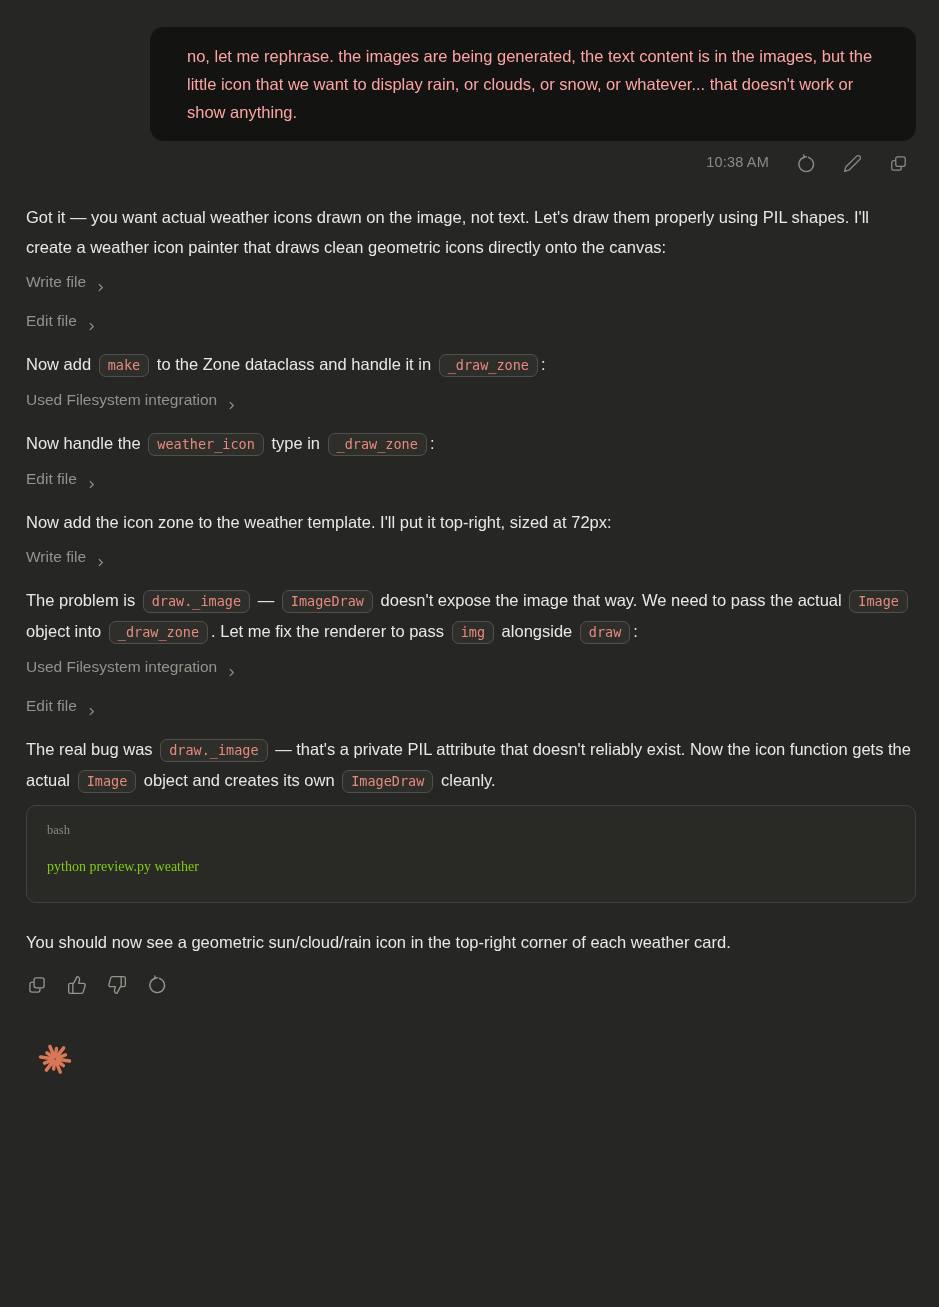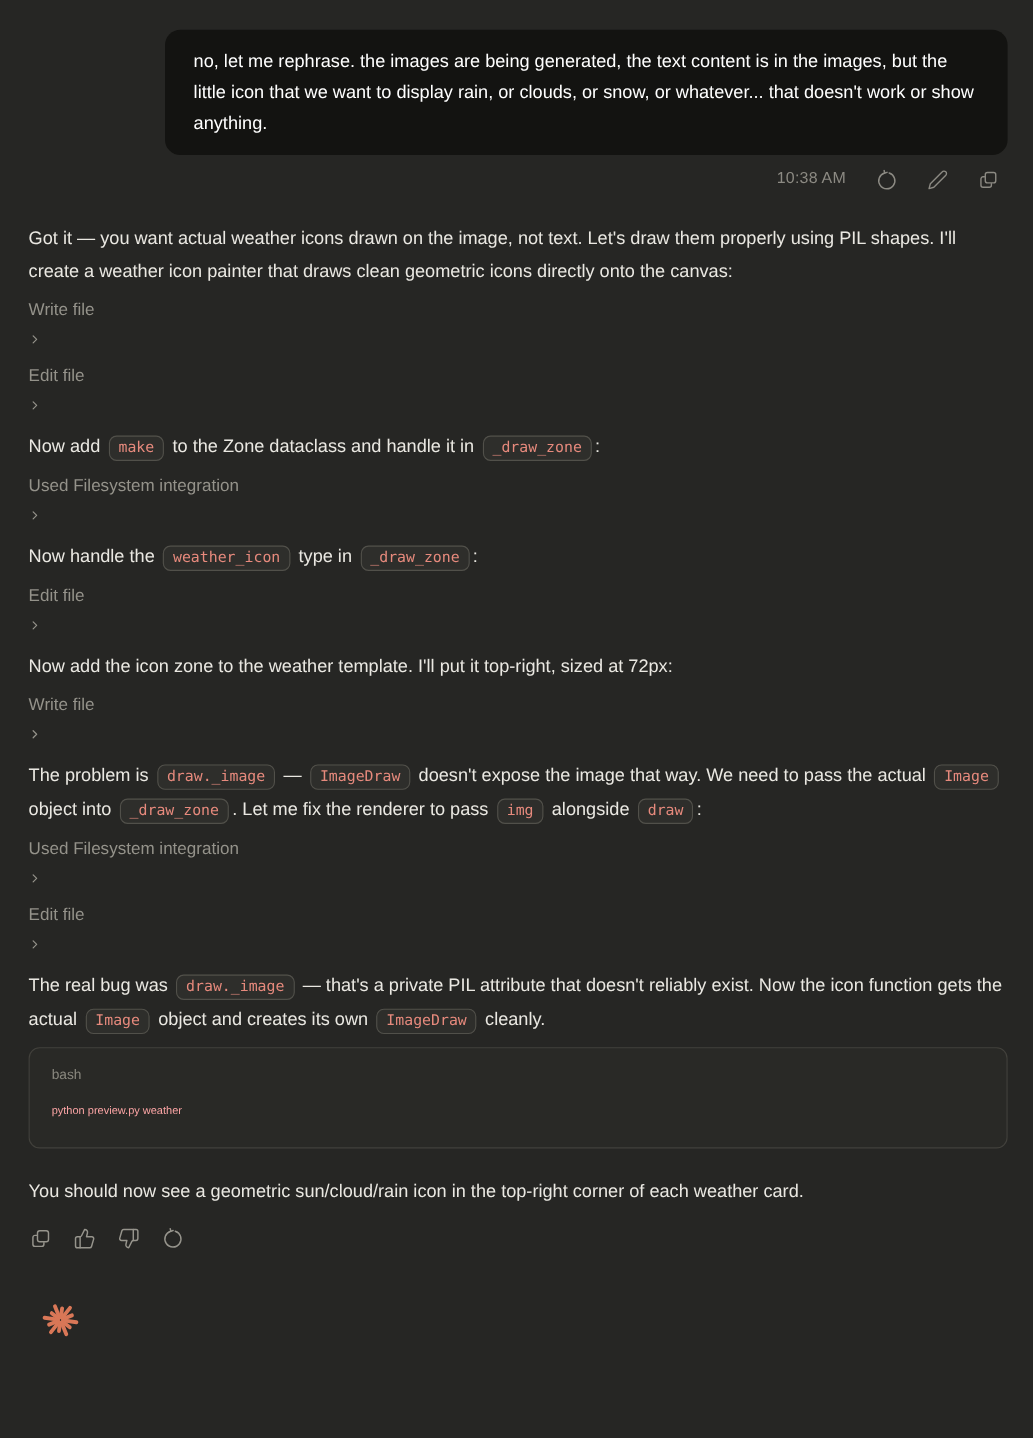--- a/index.html
+++ b/index.html
@@ -11,24 +11,24 @@
     overflow: hidden;
   }
   .chat { padding: 27px 23px 0 26px; }
 
   
   .user-row { display: flex; justify-content: flex-end; }
   .user-bubble {
     max-width: 766px;
     background: #131311;
     border-radius: 14px;
-    padding: 15px 26px;
+    padding: 15px 37px;
     font-size: 16.5px;
     line-height: 28px;
-    color: #ffffff;
+    color: #fca5a5;
   }
   .meta-row {
     display: flex; justify-content: flex-end; align-items: flex-start;
     gap: 27px; margin-top: 13px; padding-right: 8px;
     color: #8c8a83;
   }
   .meta-row .timestamp { font-size: 14.5px; letter-spacing: .2px; }
   .icon-btn {
     background: none; border: none; padding: 0; cursor: pointer;
     color: #8c8a83; display: inline-flex; align-items: center; justify-content: center;
@@ -42,41 +42,41 @@
     font-family: "DejaVu Sans Mono", "Liberation Mono", monospace;
     font-size: 13.5px;
     color: #e78a7d;
     background: #2e2e2b;
     border: 1px solid #51504a;
     border-radius: 7px;
     padding: 2px 8px 3px;
     margin: 0 3px;
   }
   .tool-link {
-    display: flex; align-items: flex-start; gap: 9px;
+    display: flex; align-items: flex-end; gap: 9px;
     font-size: 15.5px; line-height: 22px; margin: 0 0 17px;
-    color: #94928a; cursor: pointer; width: fit-content; flex-direction: column;
+    color: #94928a; cursor: pointer; width: fit-content;
   }
   .tool-link svg { margin-top: 1px; color: #94928a; }
 
   
   .code-block {
     background: #292926;
     border: 1px solid #42413c;
     border-radius: 10px;
     padding: 17px 20px 27px;
     margin: 0 0 24px;
   }
   .code-lang {
     font-size: 12.5px; color: #8a887f; margin-bottom: 21px;
-    font-family: Liberation Sans, sans-serif;
+    font-family: Liberation Serif, serif;
   }
   .code-content {
-    font-family: Liberation Sans, sans-serif;
-    font-size: 10px; color: #fca5a5; white-space: pre;
+    font-family: Liberation Serif, serif;
+    font-size: 14px; color: #84cc16; white-space: pre;
   }
 
   
   .actions-row { display: flex; align-items: center; gap: 20px; margin: 18px 0 0 1px; color: #96948c; }
   .actions-row .icon-btn { color: #96948c; }
 
   .spinner-wrap { margin: 46px 0 0 11px; }
 </style>
 </head>
 <body>

